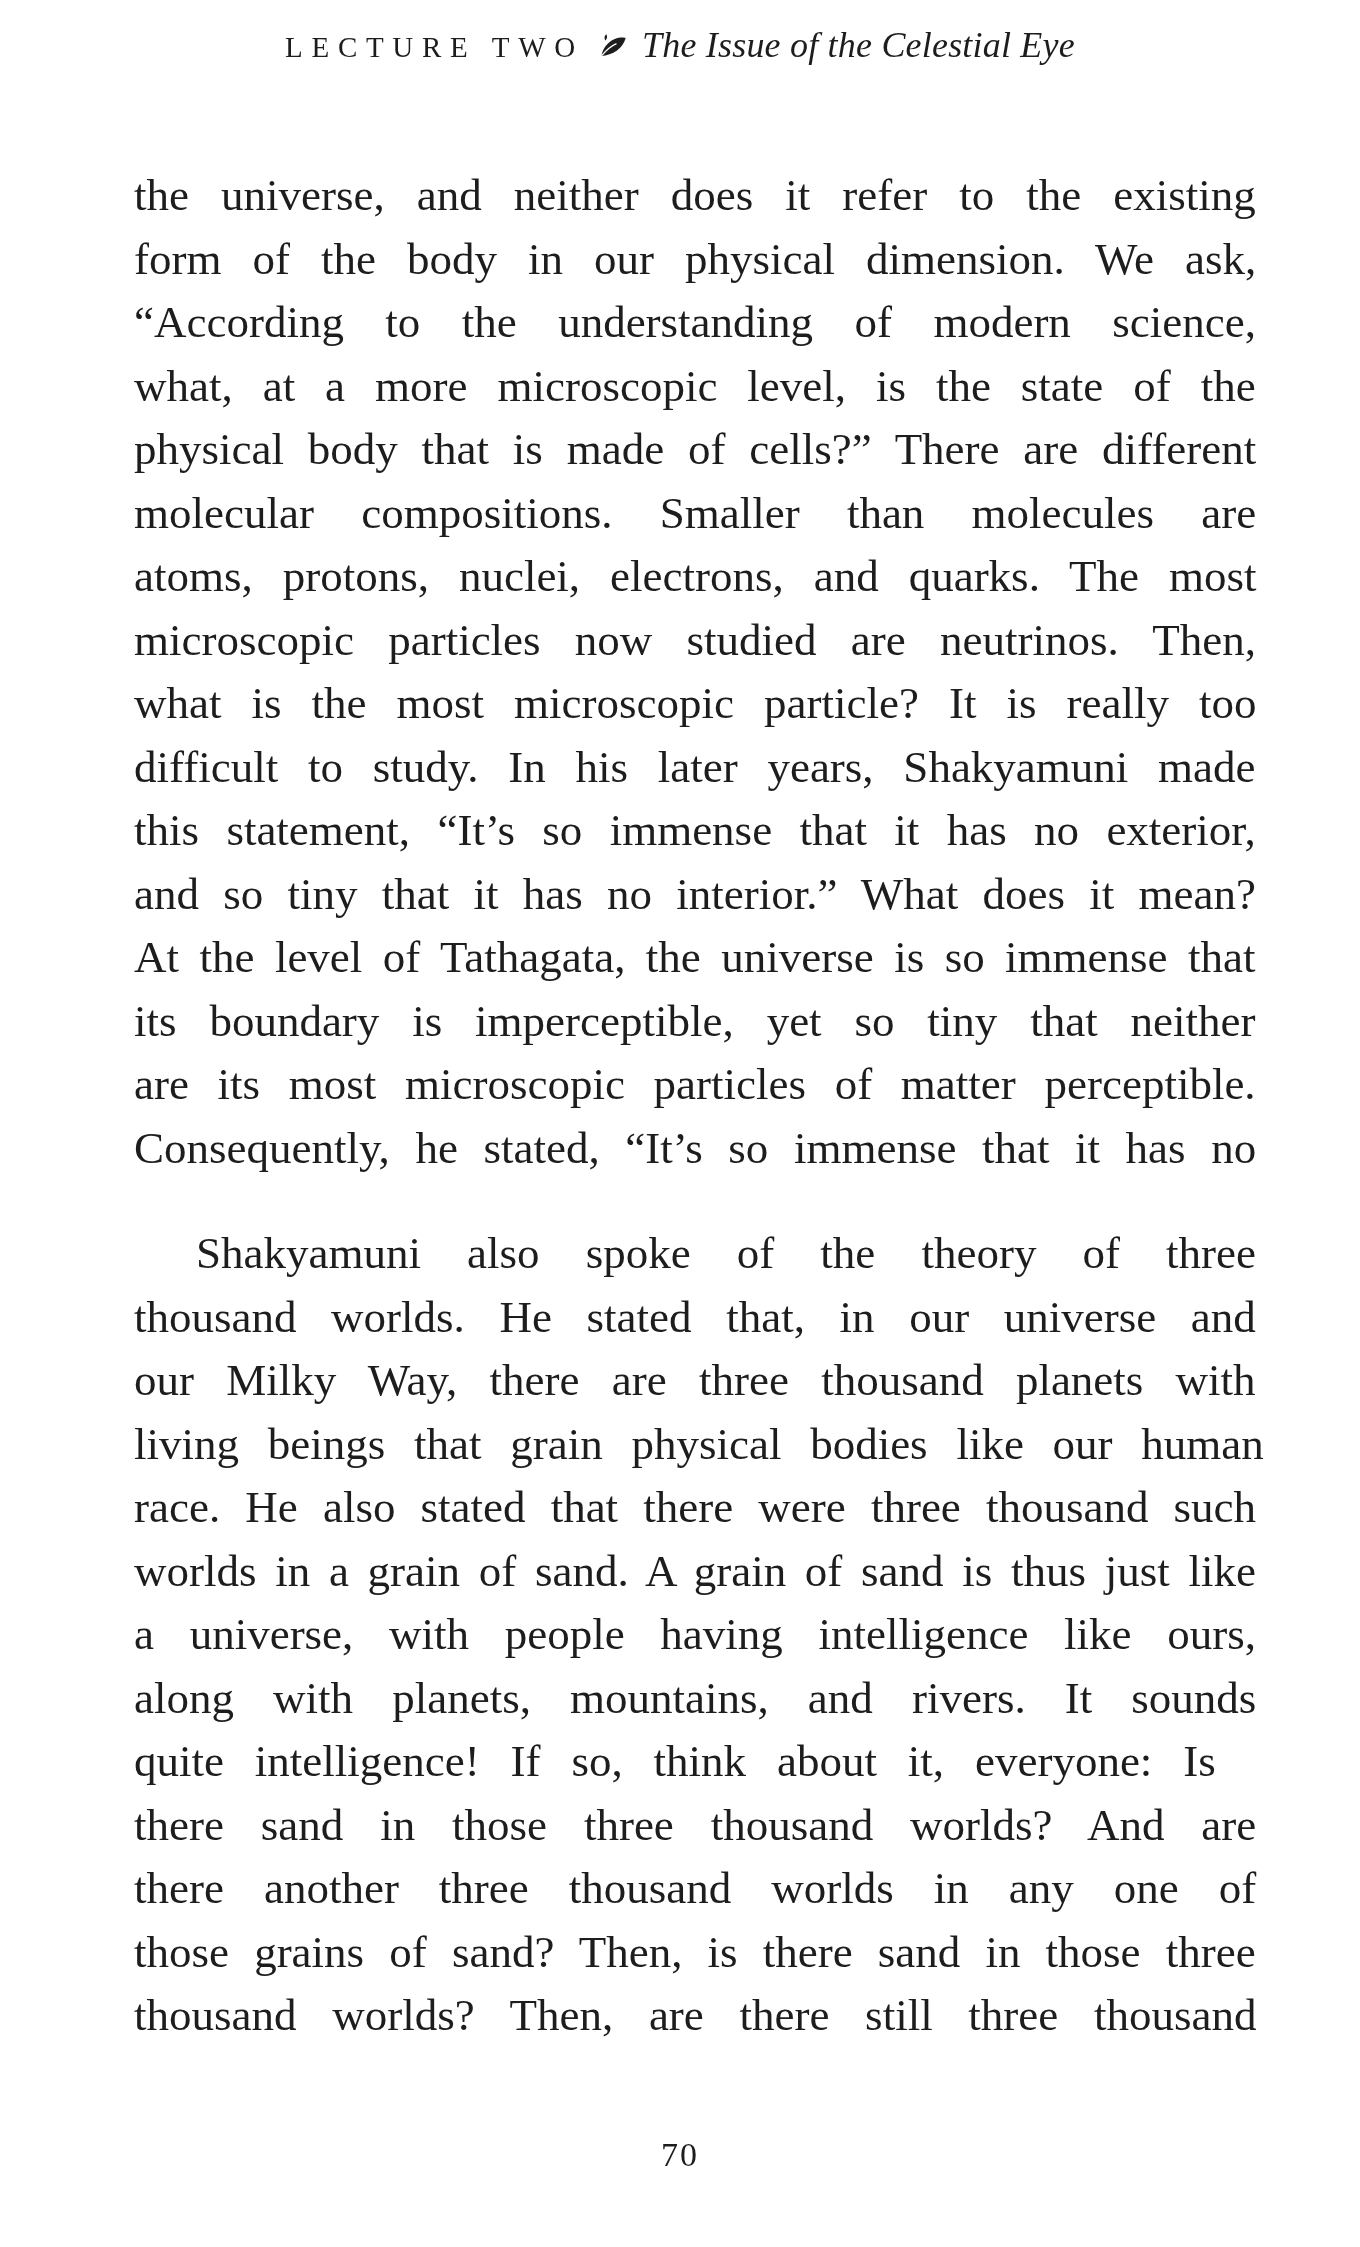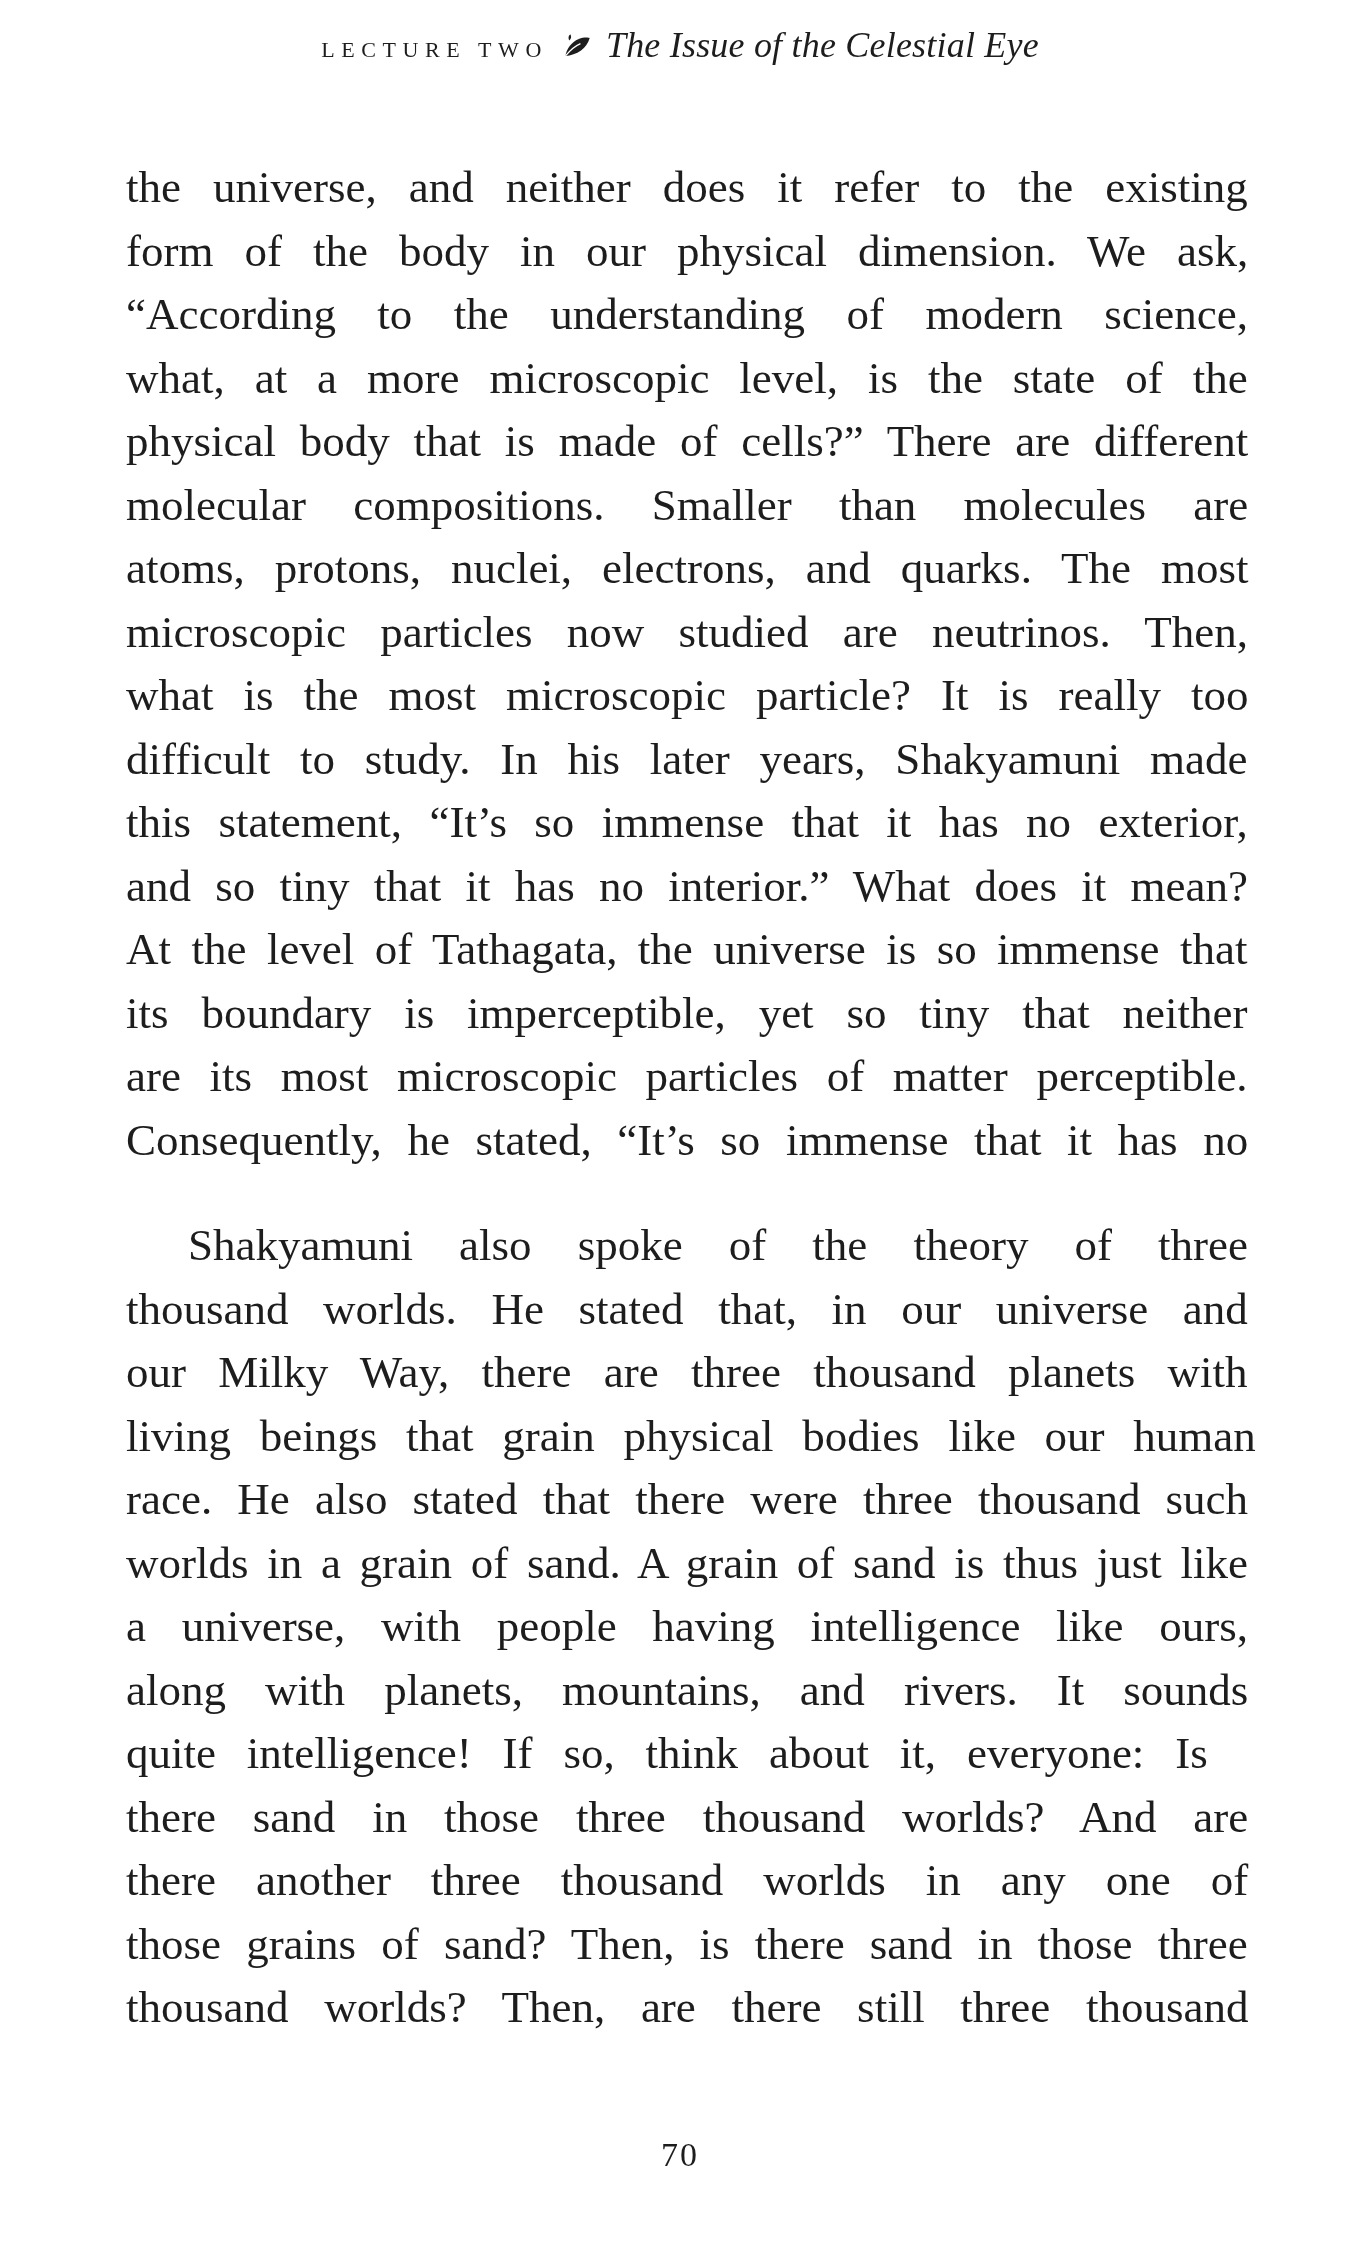--- a/index.html
+++ b/index.html
@@ -22,21 +22,21 @@
     top: 24px;
     left: 0;
     width: 100%;
     display: flex;
     justify-content: center;
     align-items: baseline;
     gap: 14px;
     white-space: nowrap;
   }
   .lecture-label {
-    font-size: 22px;
+    font-size: 29px;
     letter-spacing: 0.30em;
     font-variant: small-caps;
     text-transform: uppercase;
     color: #1d1d1d;
   }
   .fleuron {
     position: relative;
     top: 2px;
     display: inline-block;
   }
@@ -46,21 +46,21 @@
     letter-spacing: 0.2px;
     color: #1d1d1d;
   }
   
   .body-text {
     position: absolute;
     left: 118px;
     top: 148px;
     width: 1122px;
   }
-  .para { margin: 8px; }
+  .para { margin: 16px; }
   .para + .para { margin-top: 42px; }
   .line {
     display: block;
     white-space: nowrap;
     font-size: 45px;
     line-height: 63.5px;
     box-sizing: border-box;
   }
   .line.first-indent { padding-left: 62px; }
   

